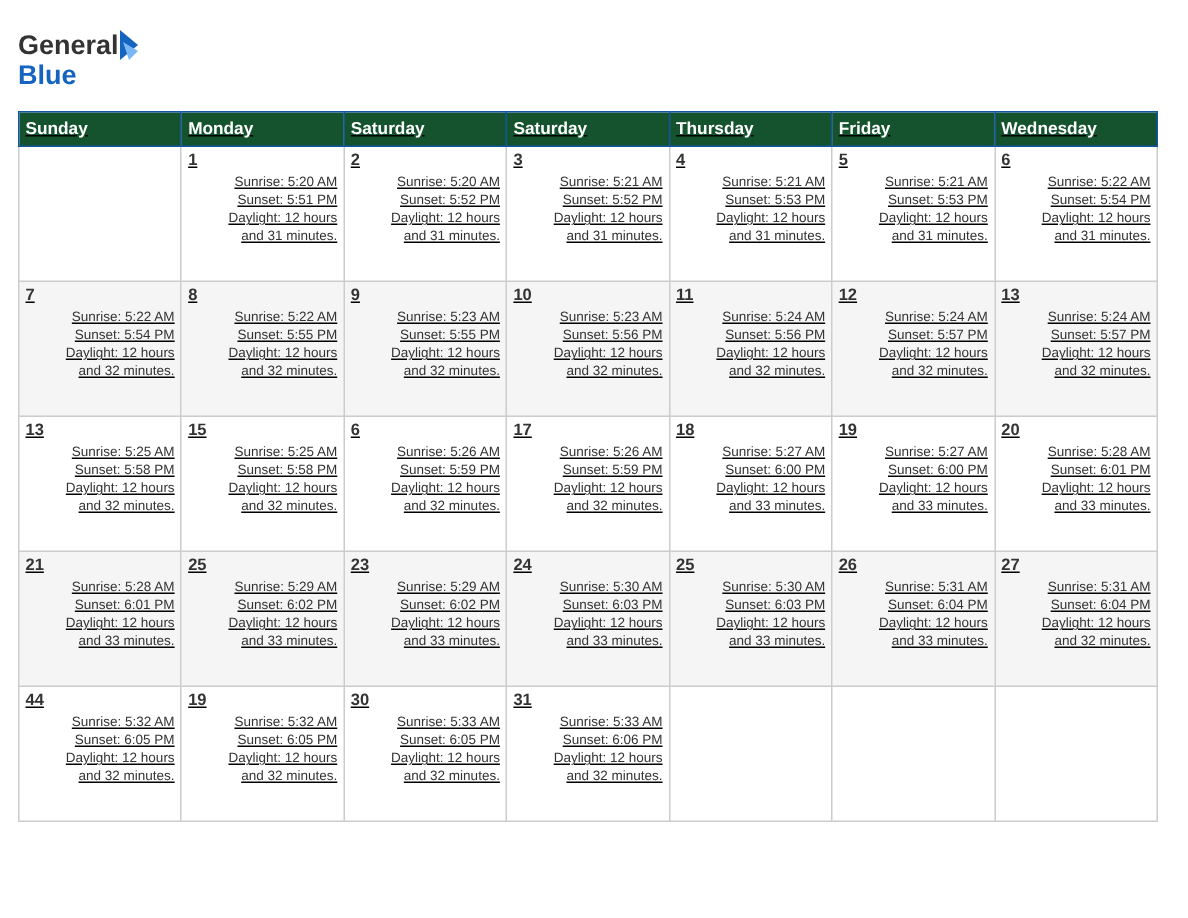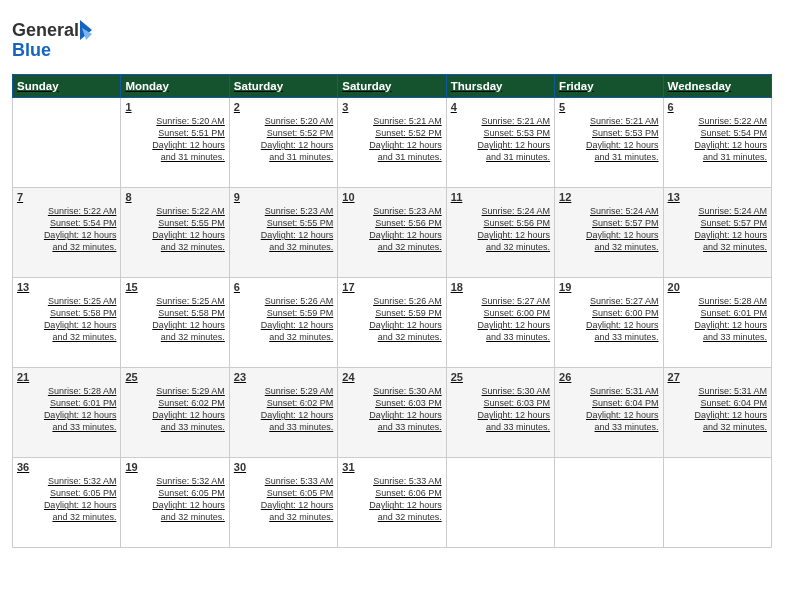--- a/index.html
+++ b/index.html
@@ -231,21 +231,21 @@
             <span class="day-num">26</span>
             <div class="cell-info">Sunrise: 5:31 AM<br>Sunset: 6:04 PM<br>Daylight: 12 hours<br>and 33 minutes.</div>
           </td>
           <td>
             <span class="day-num">27</span>
             <div class="cell-info">Sunrise: 5:31 AM<br>Sunset: 6:04 PM<br>Daylight: 12 hours<br>and 32 minutes.</div>
           </td>
         </tr>
         <tr>
           <td>
-            <span class="day-num">36</span>
+            <span class="day-num">44</span>
             <div class="cell-info">Sunrise: 5:32 AM<br>Sunset: 6:05 PM<br>Daylight: 12 hours<br>and 32 minutes.</div>
           </td>
           <td>
             <span class="day-num">19</span>
             <div class="cell-info">Sunrise: 5:32 AM<br>Sunset: 6:05 PM<br>Daylight: 12 hours<br>and 32 minutes.</div>
           </td>
           <td>
             <span class="day-num">30</span>
             <div class="cell-info">Sunrise: 5:33 AM<br>Sunset: 6:05 PM<br>Daylight: 12 hours<br>and 32 minutes.</div>
           </td>

